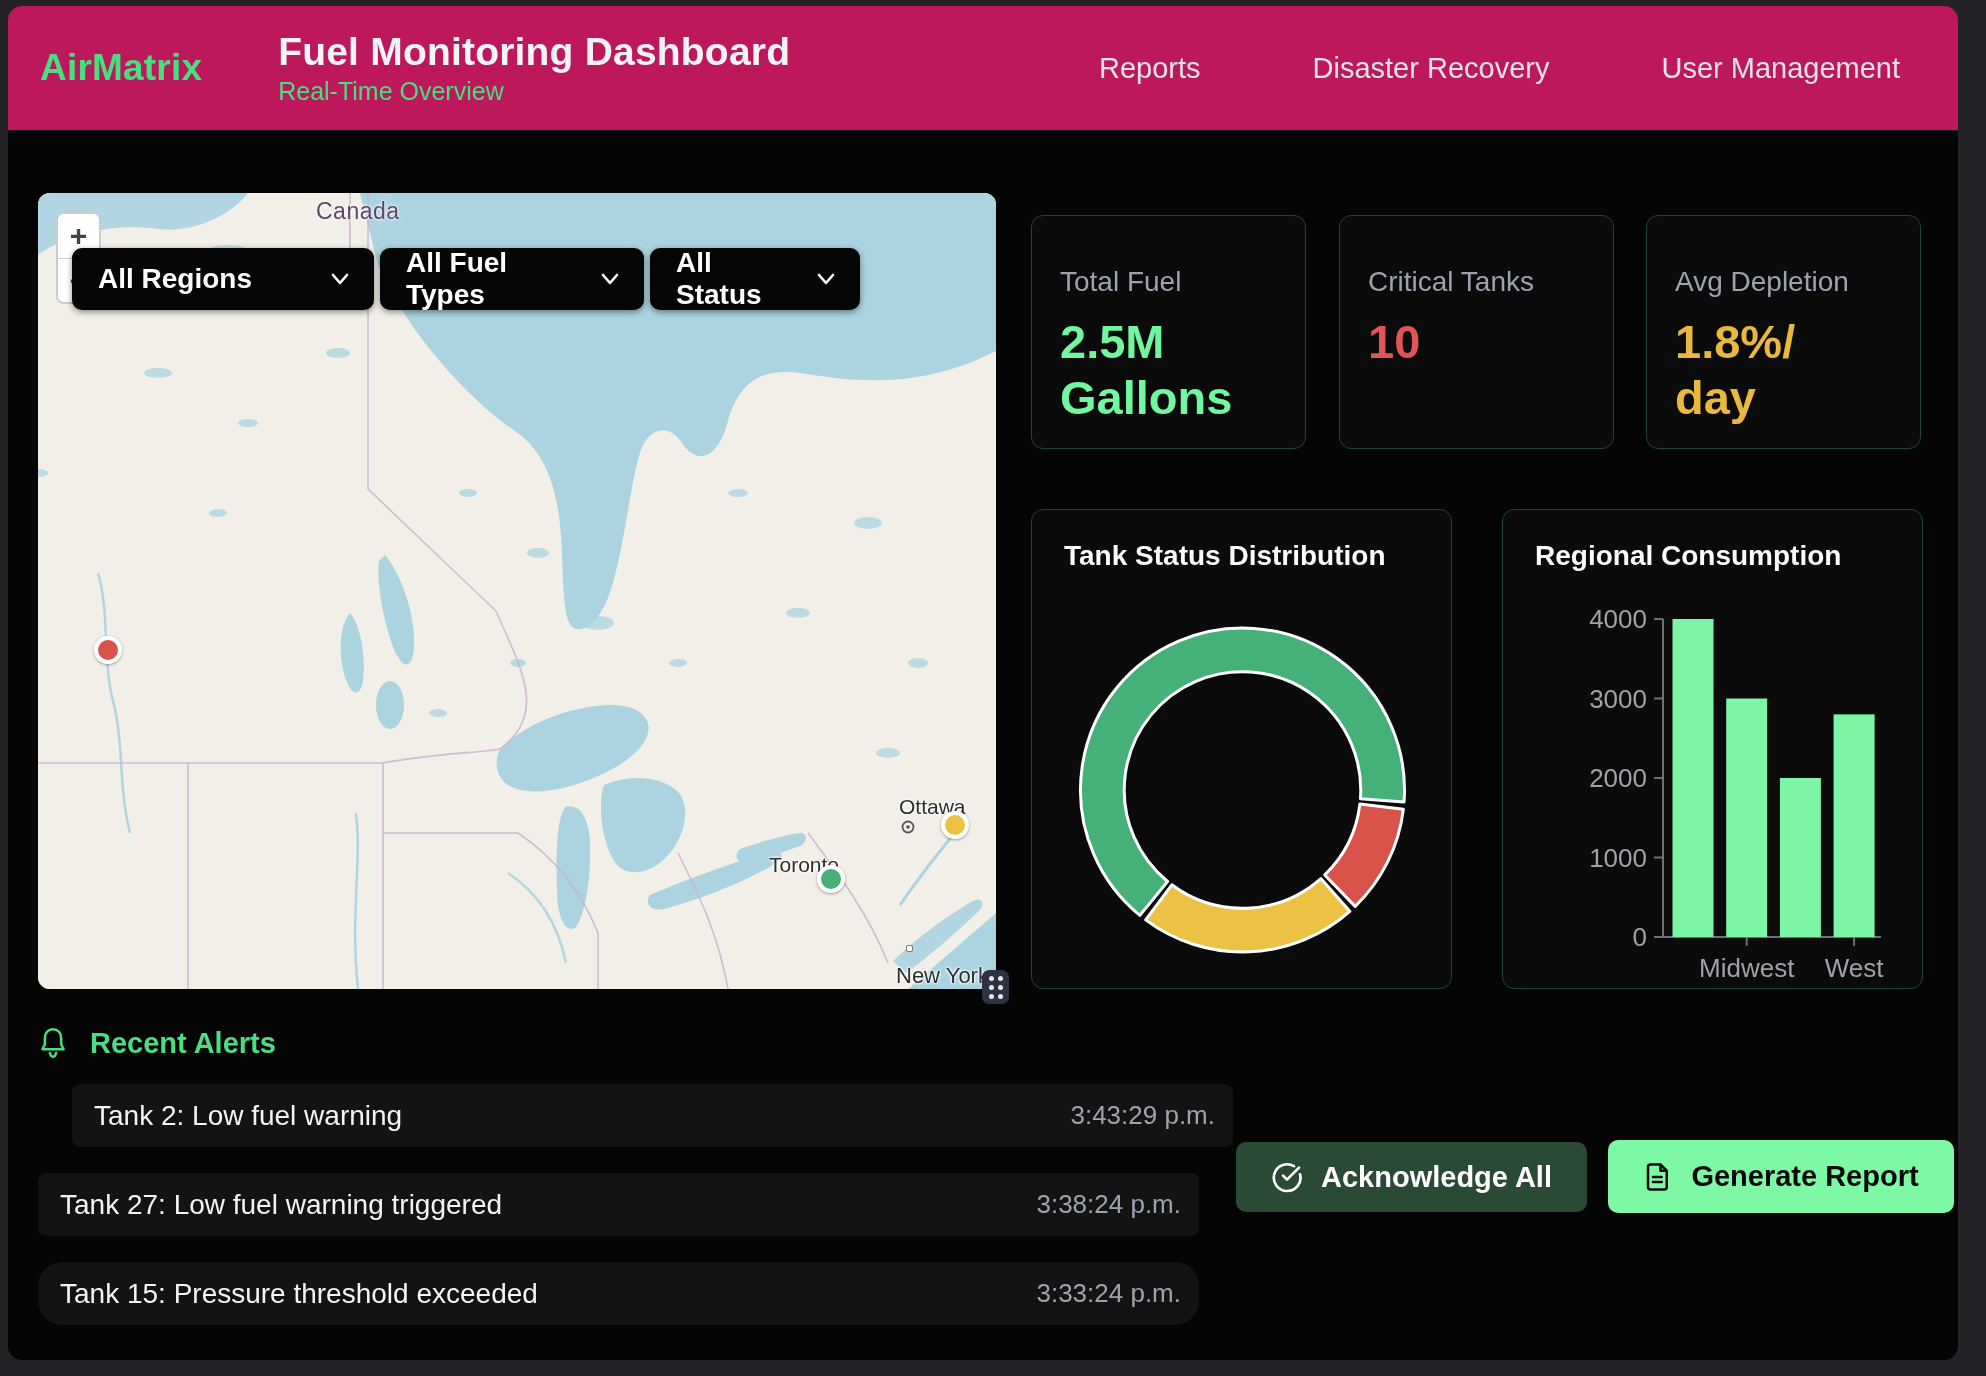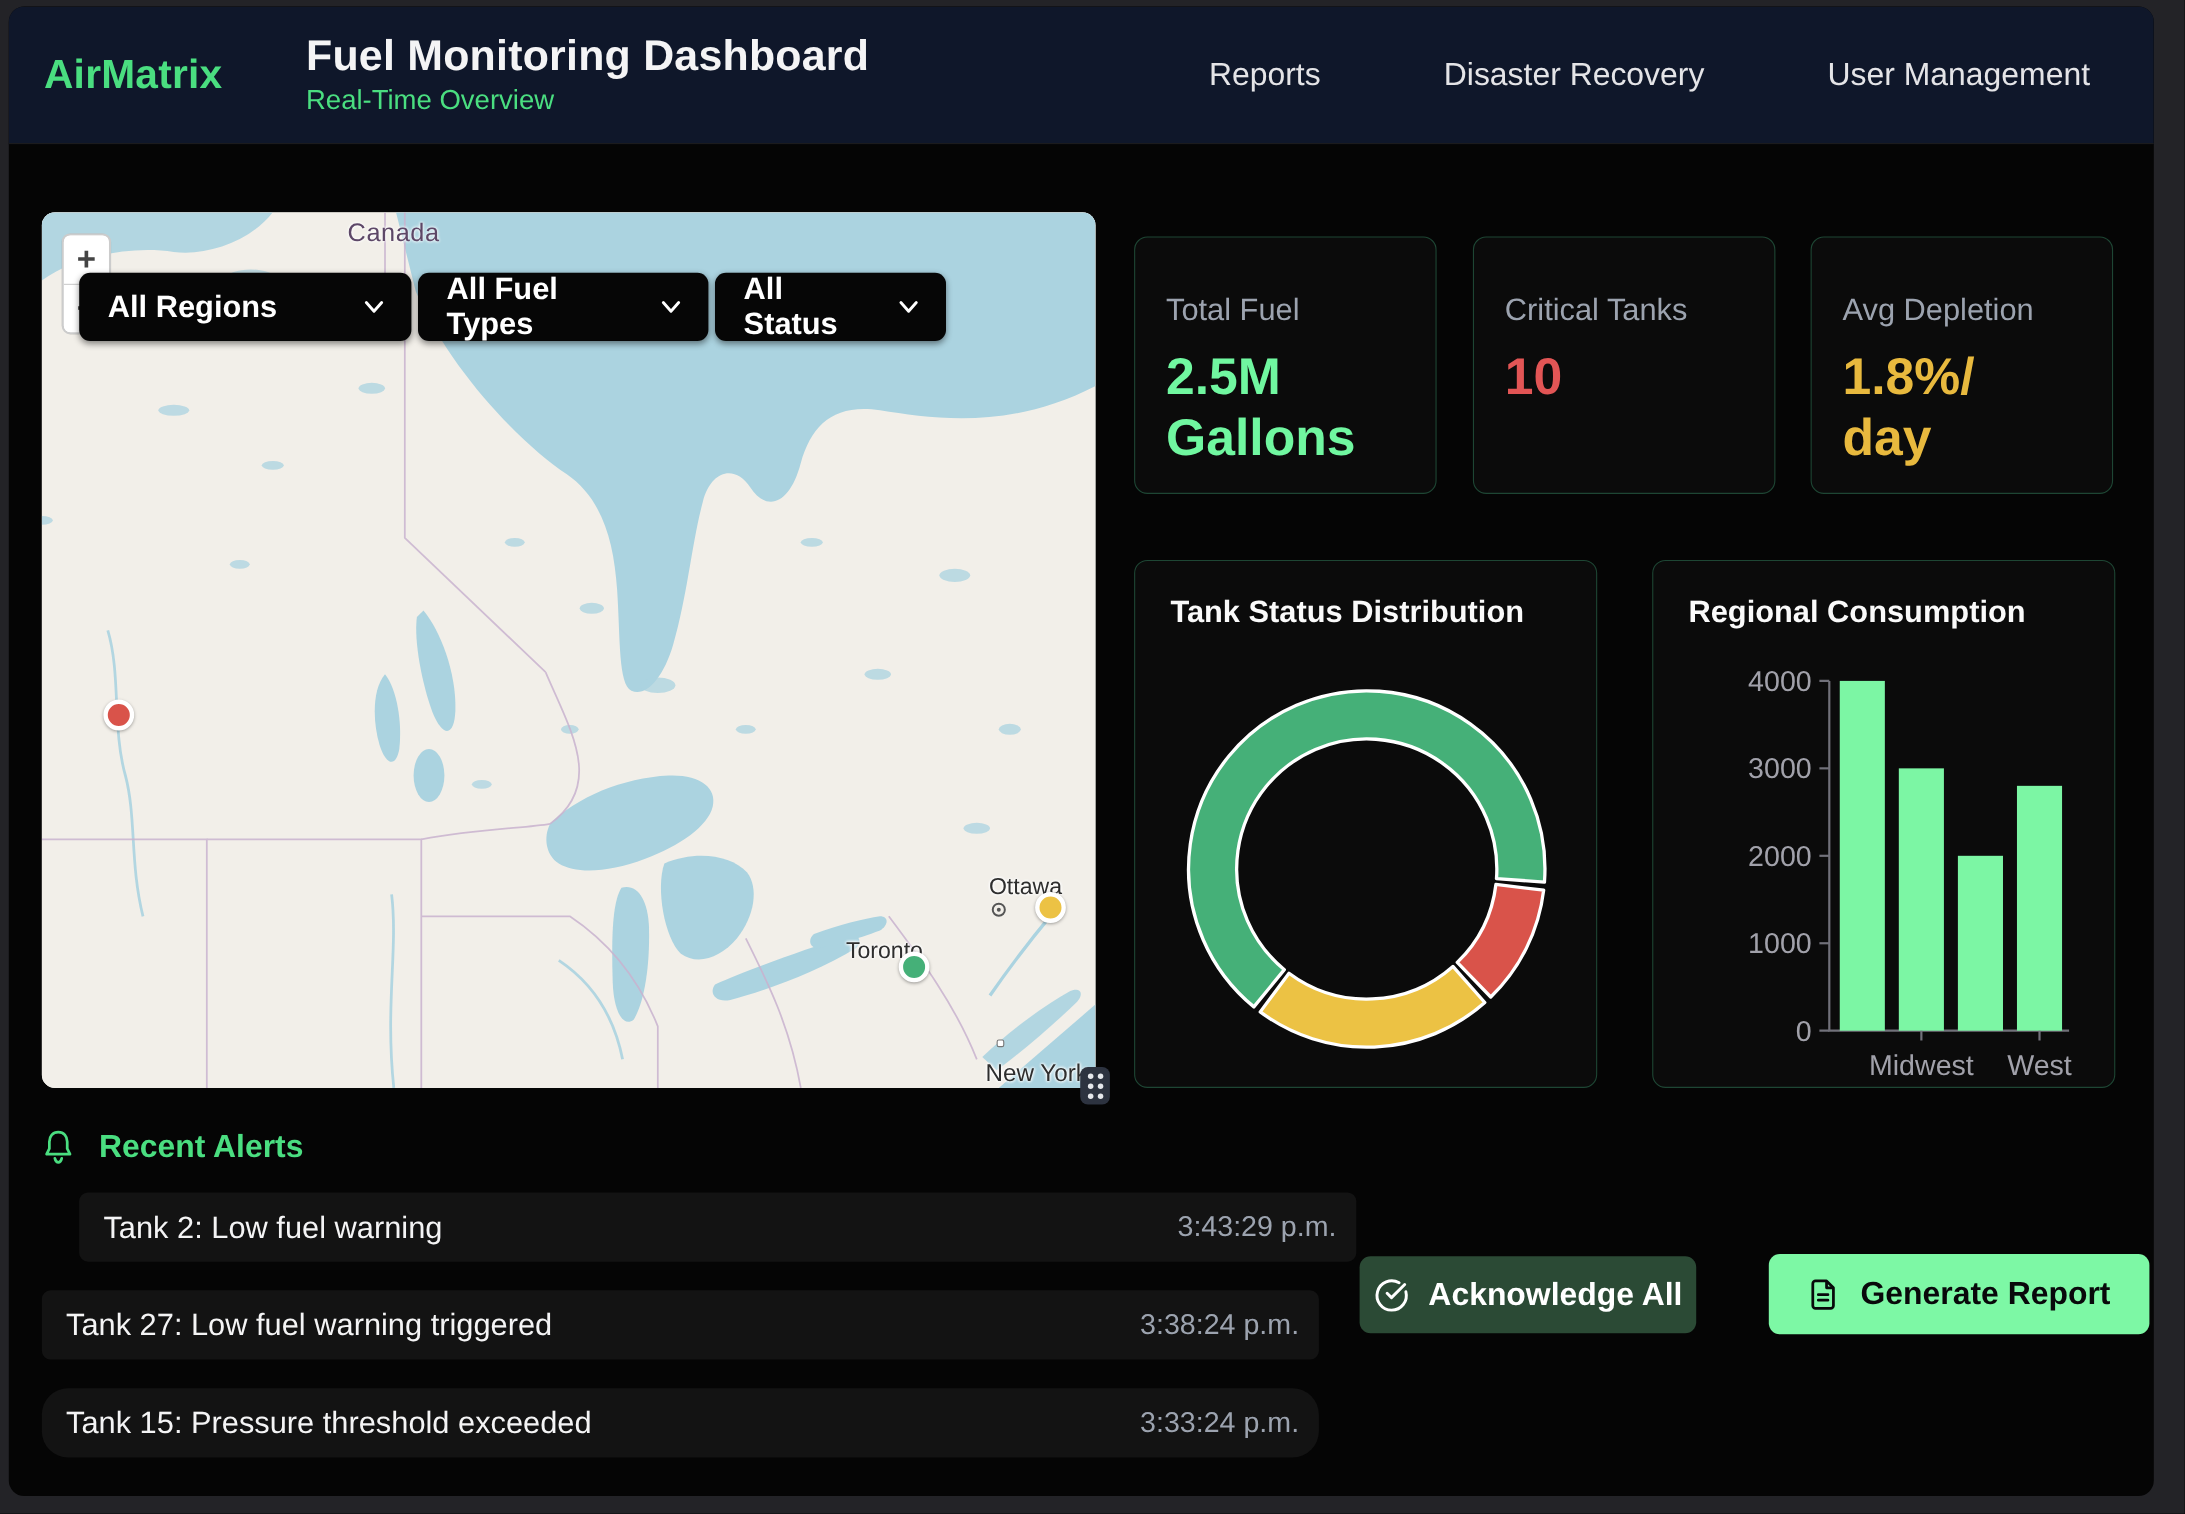--- a/index.html
+++ b/index.html
@@ -11,21 +11,21 @@
     position:relative;
   }
   .app {
     position:absolute; left:8px; top:6px; width:1950px; height:1354px;
     background:#050505; border-radius:14px; overflow:hidden;
   }
   
   header {
     position:absolute; left:0; top:0; right:0; height:125px;
     display:flex; align-items:center; border-bottom:1px solid #1b1b1d;
-    background:#0f172a; z-index:5;
+    background:#be185d; z-index:5;
   }
   .brand { font-size:37px; font-weight:700; color:#4ade80; margin-left:32px; letter-spacing:.2px; }
   .titles { margin-left:76px; }
   .page-title { font-size:39px; font-weight:700; color:#f4f4f5; letter-spacing:.2px; }
   .page-subtitle { font-size:25px; color:#4ade80; margin-top:3px; font-weight:500; }
   nav { margin-left:auto; margin-right:58px; display:flex; gap:112px; }
   nav a { font-size:29px; color:#e4e4e7; text-decoration:none; cursor:pointer; white-space:nowrap; }
   
   .map-wrap { position:absolute; left:30px; top:187px; width:958px; height:796px; }
   .map-clip { position:absolute; inset:0; border-radius:12px; overflow:hidden; background:#f2efe9; }
@@ -80,21 +80,21 @@
   .alerts-heading .txt { font-size:29px; font-weight:700; color:#4ade80; }
   .alert-row {
     position:absolute; left:30px; width:1161px; height:63px; background:#131313;
     border-radius:8px; display:flex; align-items:center; padding:0 18px 0 22px; cursor:pointer;
   }
   .alert-text { font-size:28px; color:#f4f4f5; }
   .alert-time { margin-left:auto; font-size:26px; color:#9ca3af; }
   
   .btn { position:absolute; display:flex; align-items:center; justify-content:center; gap:18px;
     border:none; border-radius:10px; cursor:pointer; font-family:inherit; font-weight:700; font-size:29px; }
-  .btn-ack { left:1228px; top:1136px; width:306px; height:70px; background:#2b4a35; color:#fff; }
+  .btn-ack { left:1228px; top:1136px; width:351px; height:70px; background:#2b4a35; color:#fff; }
   .btn-gen { left:1600px; top:1134px; width:346px; height:73px; background:#7df8a5; color:#09090b; }
 </style>
 </head>
 <body>
 
 <div class="app">
 
   <header>
     <div class="brand">AirMatrix</div>
     <div class="titles">

